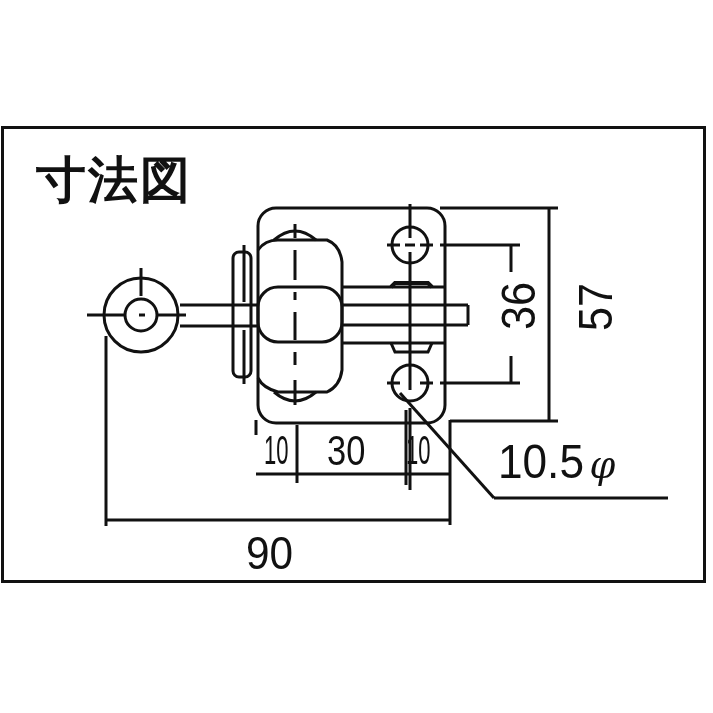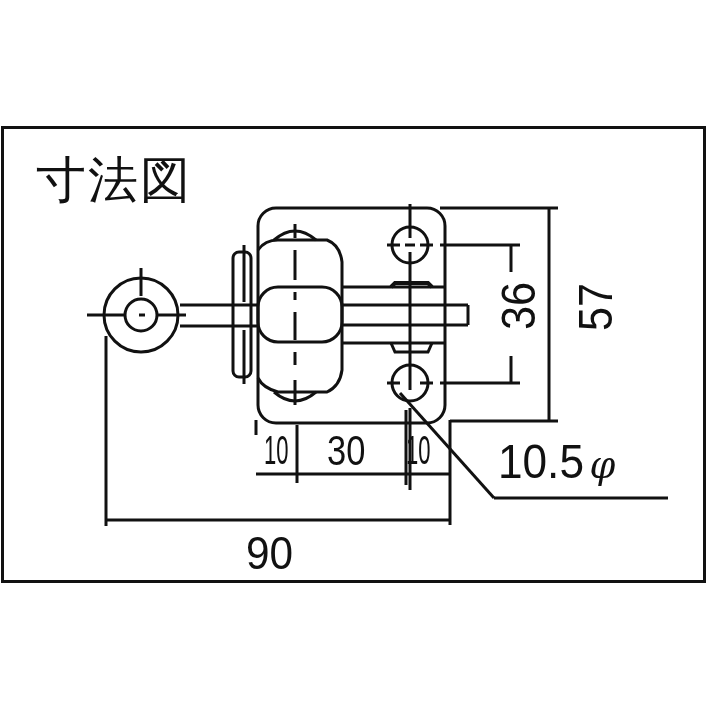--- a/index.html
+++ b/index.html
@@ -5,21 +5,21 @@
     html, body { margin: 0; padding: 0; background: #ffffff; }
     body { width: 713px; height: 713px; position: relative; overflow: hidden; }
     .frame {
       position: absolute; left: 1px; top: 126px; width: 705px; height: 457px;
       border: 3px solid #111111; box-sizing: border-box; background: #ffffff;
     }
     svg { position: absolute; left: 0; top: 0; }
     .title {
       position: absolute; left: 36px; top: 155px;
       font-family: "DejaVu Sans", sans-serif; font-size: 50px; line-height: 1;
-      color: #111111; letter-spacing: 2px; font-weight: normal;
+      color: #111111; letter-spacing: 2px; font-weight: bold;
     }
     .dim {
       position: absolute; font-family: "Liberation Sans", sans-serif; color: #111111;
       line-height: 1; white-space: nowrap;
     }
     .dim-90 { left: 246px; top: 530px; font-size: 46px; transform: scaleX(0.92); transform-origin: left top; }
     .dim-30 { left: 327px; top: 430px; font-size: 42px; transform: scaleX(0.82); transform-origin: left top; }
     .dim-10a { left: 264px; top: 430px; font-size: 40px; transform: scaleX(0.55); transform-origin: left top; }
     .dim-10b { left: 406px; top: 430px; font-size: 40px; transform: scaleX(0.55); transform-origin: left top; }
     .dim-36 { left: 484px; top: 282px; font-size: 48px; transform: rotate(-90deg) scaleX(0.9); transform-origin: center center; width: 70px; text-align: center; }

